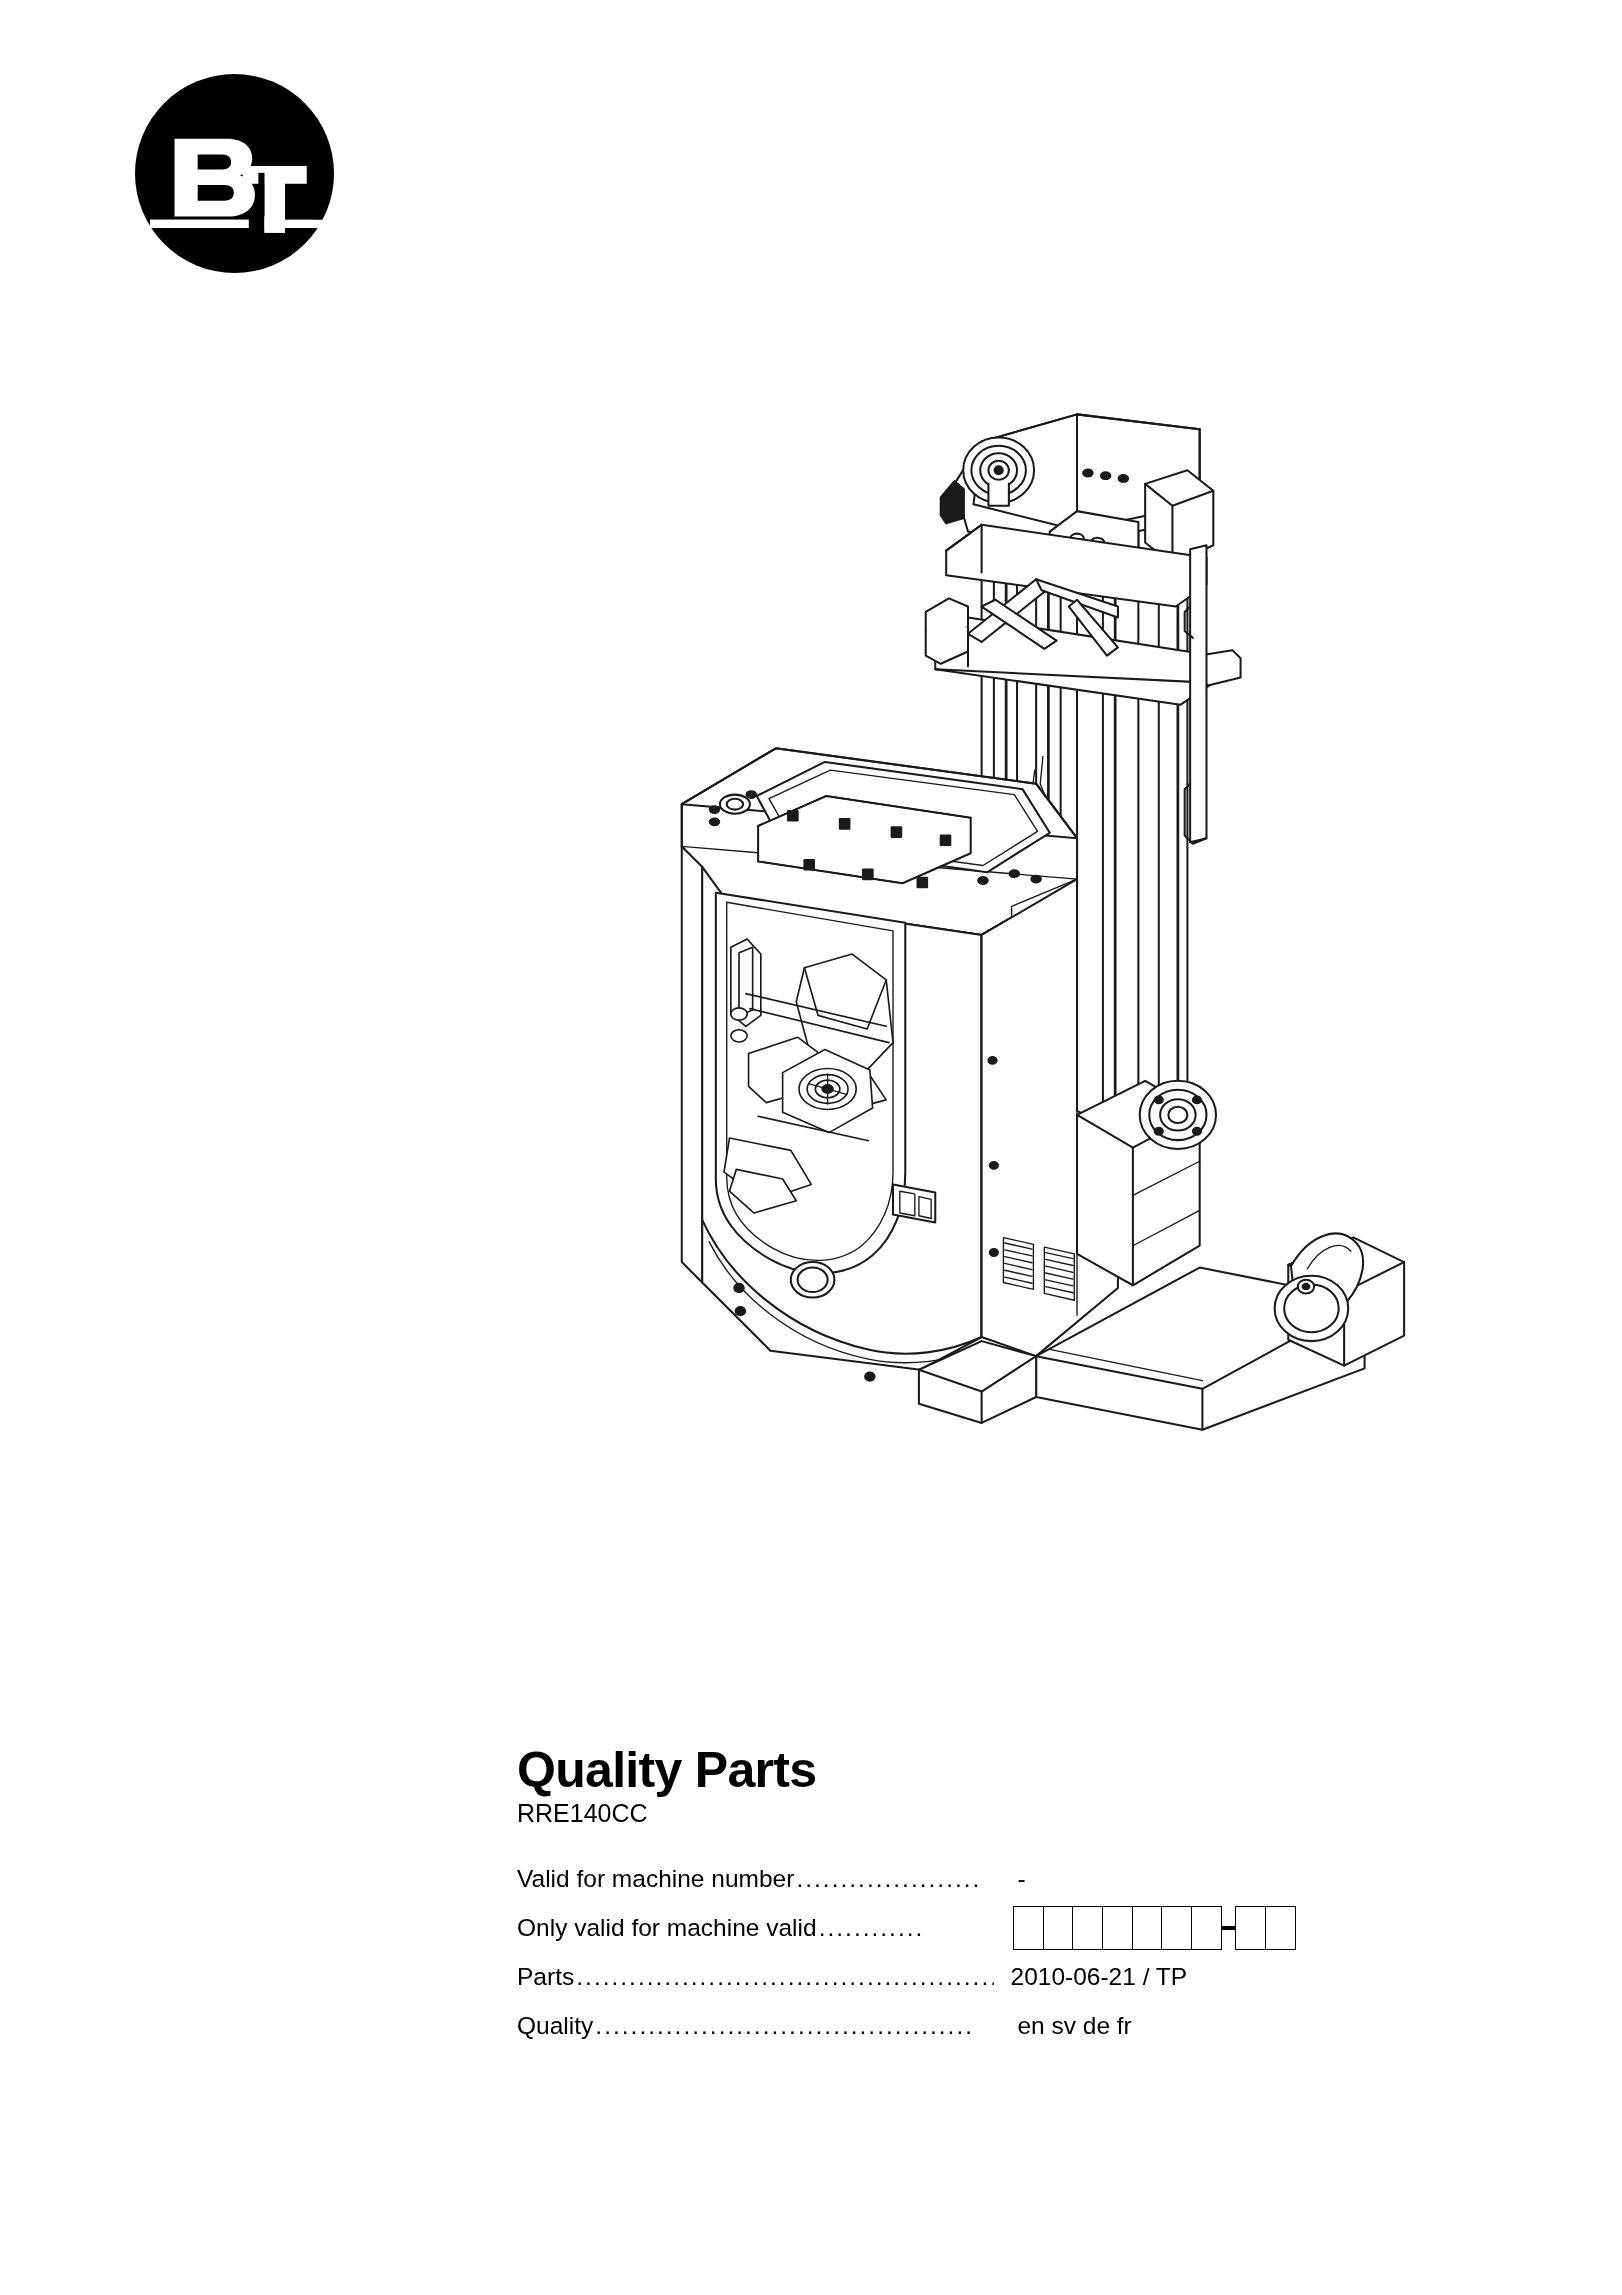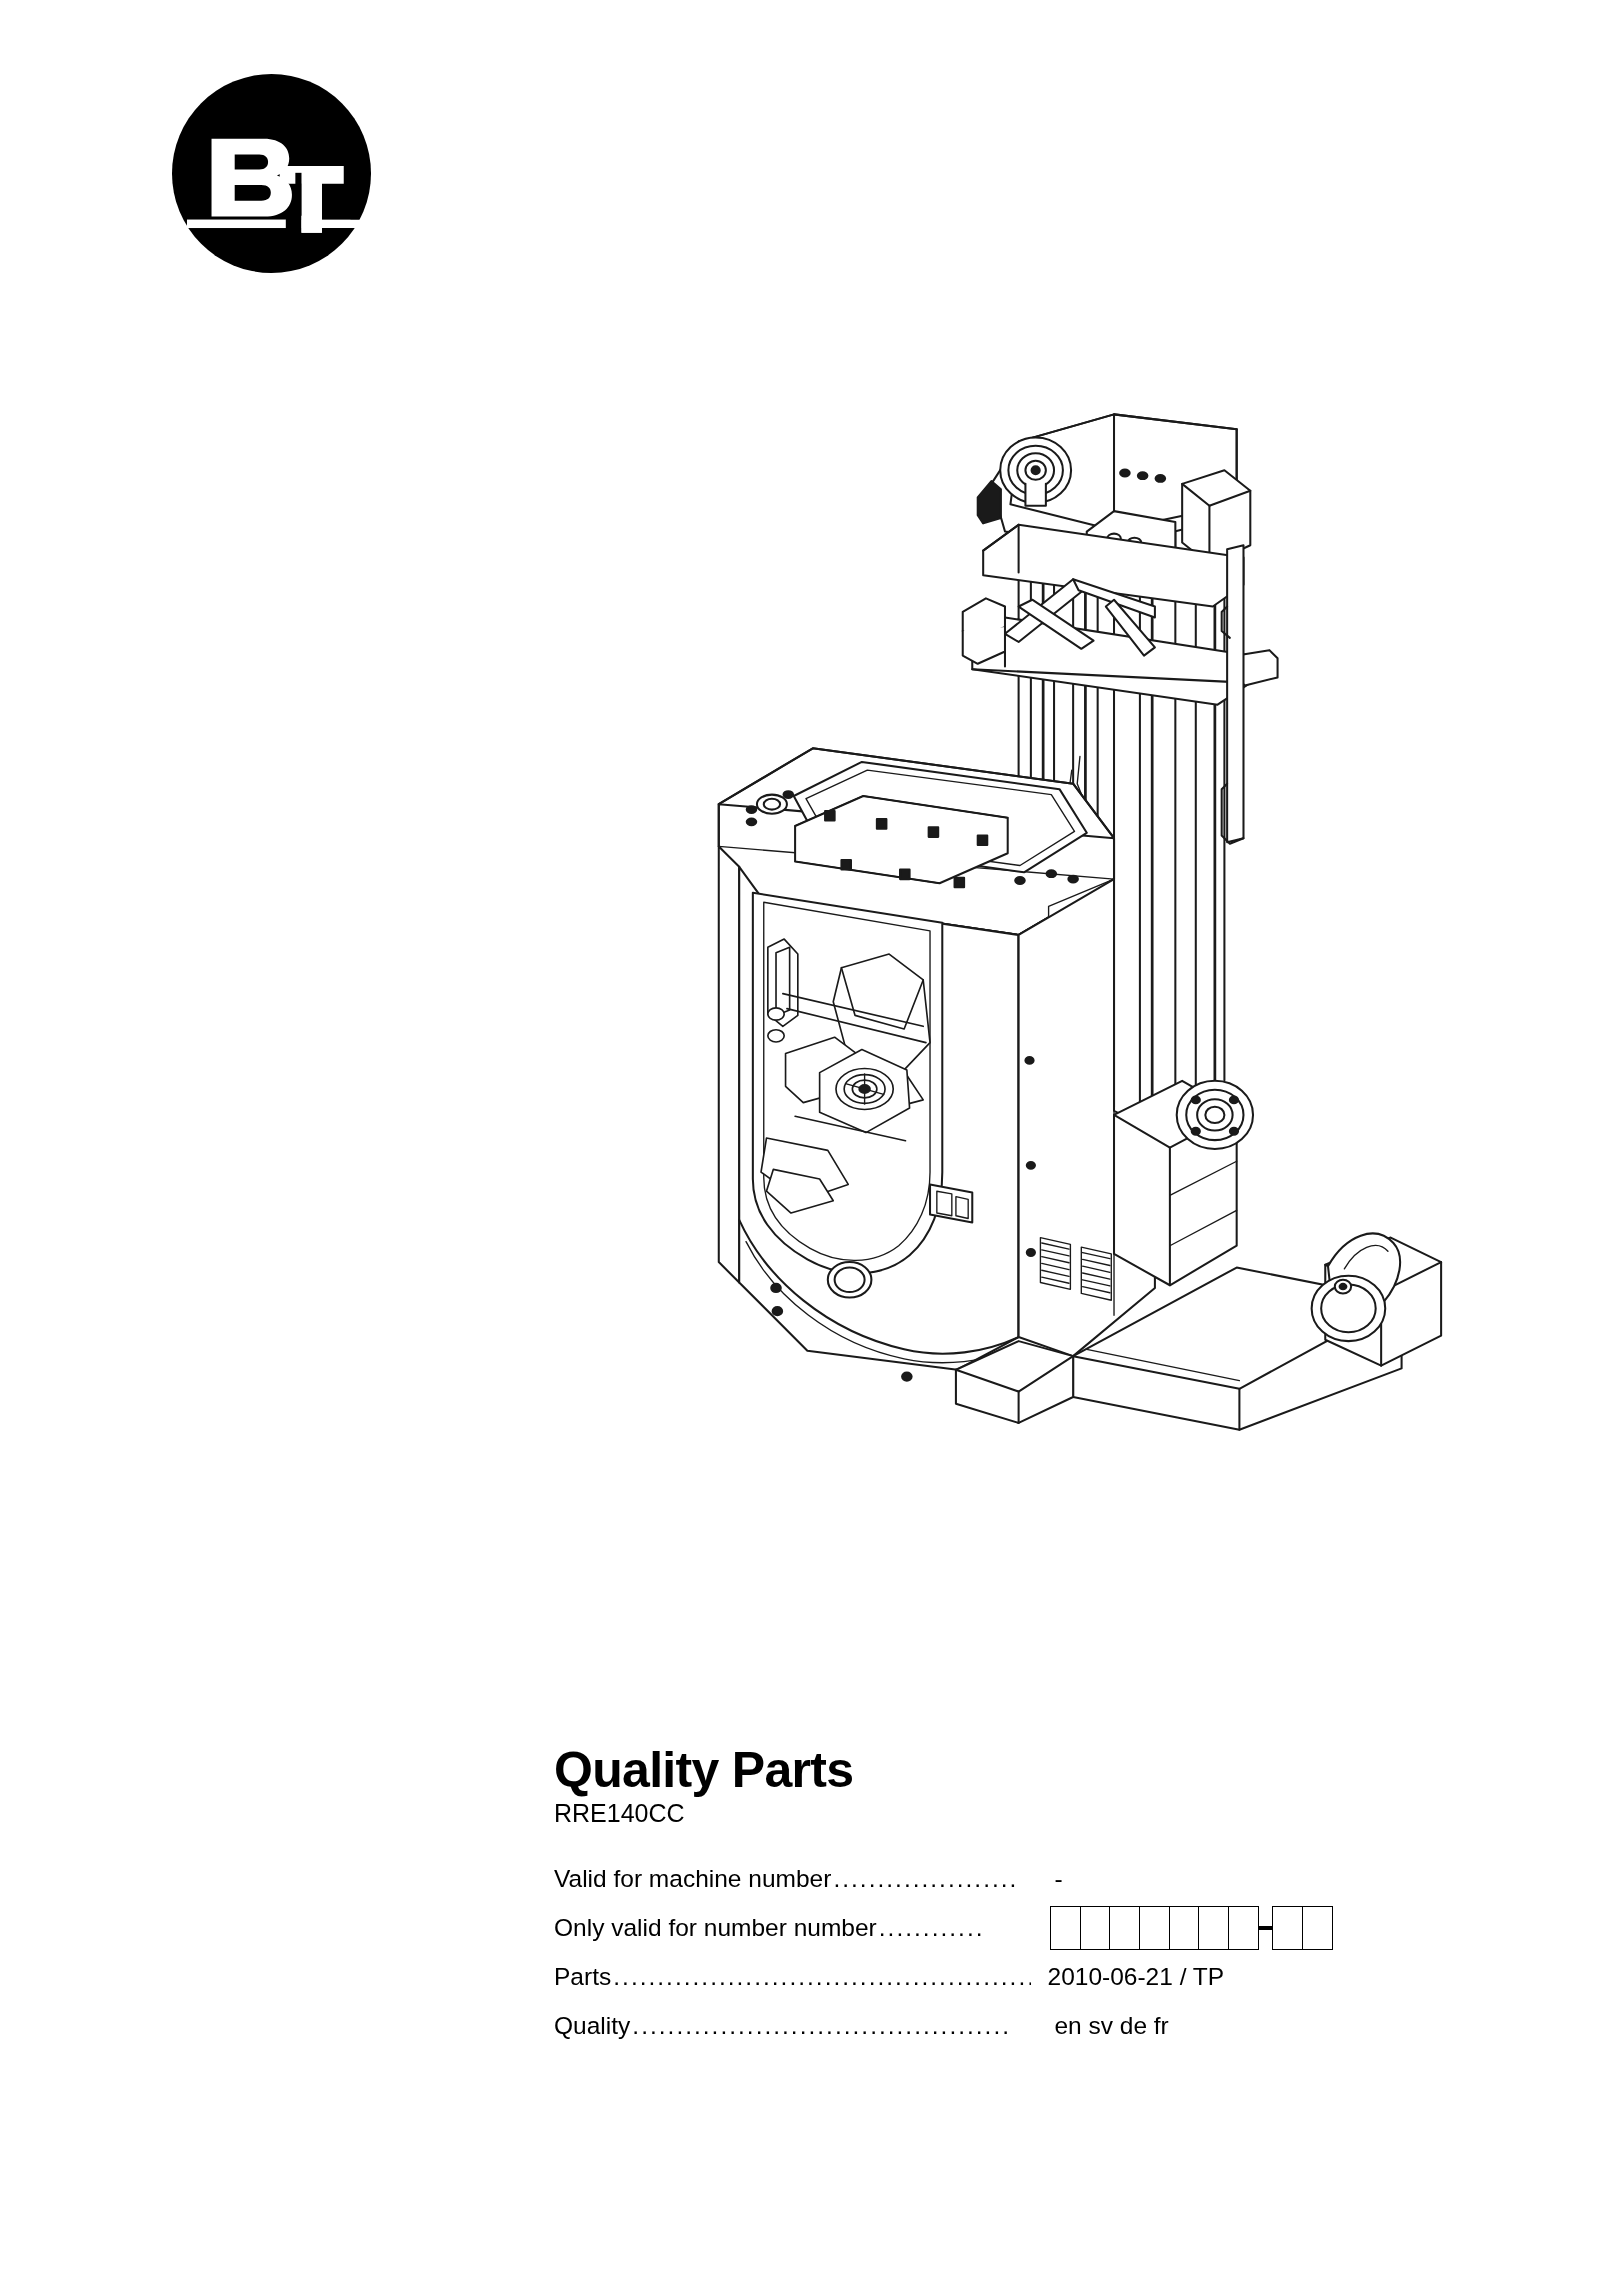--- a/index.html
+++ b/index.html
@@ -11,21 +11,20 @@
   body {
     font-family: "Liberation Sans", sans-serif;
     color: #000000;
   }
   .page {
     position: relative;
     width: 1576px;
     height: 2295px;
     background: #ffffff;
     overflow: hidden;
-    margin-left: 37px;
   }
 
   
   .logo {
     position: absolute;
     left: 135px;
     top: 74px;
     width: 199px;
     height: 199px;
   }
@@ -410,21 +409,21 @@
             </div>
           </td>
           <td class="spec-value pad-extra">
             <span>-</span>
           </td>
         </tr>
 
         <tr class="spec-row">
           <td class="spec-label">
             <div class="leader-cell">
-              <span class="lbl">Only valid for number number</span>
+              <span class="lbl">Only valid for machine valid</span>
               <span class="dots">............</span>
             </div>
           </td>
           <td class="spec-value">
             <div class="mn-boxes">
               <div class="mn-group">
                 <div class="mn-box"></div>
                 <div class="mn-box"></div>
                 <div class="mn-box"></div>
                 <div class="mn-box"></div>

